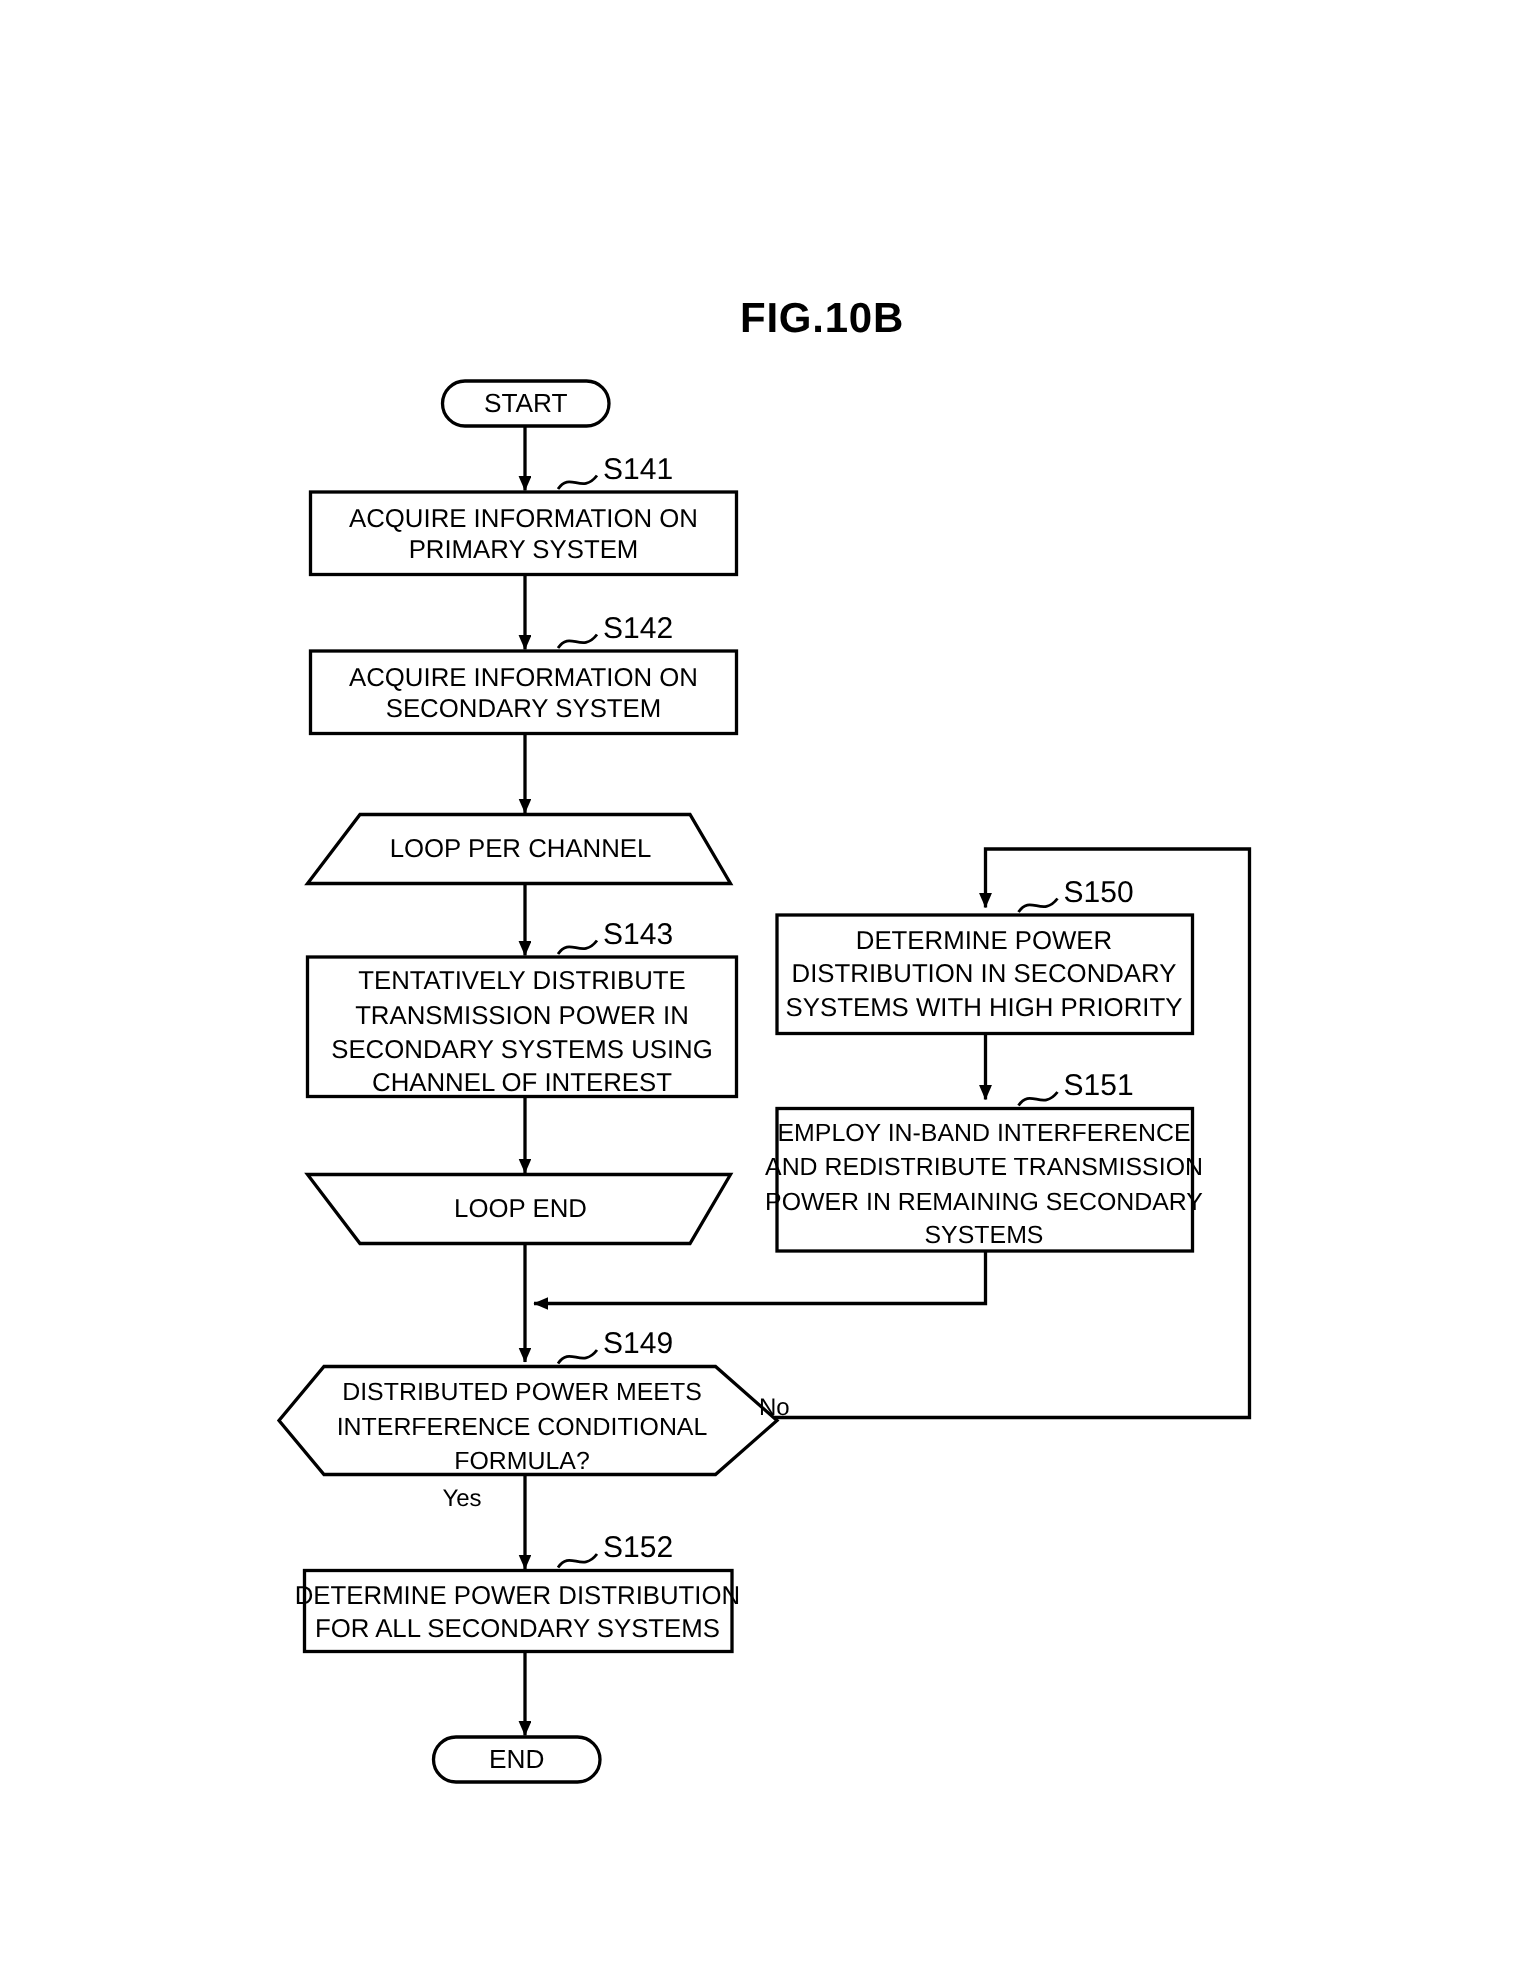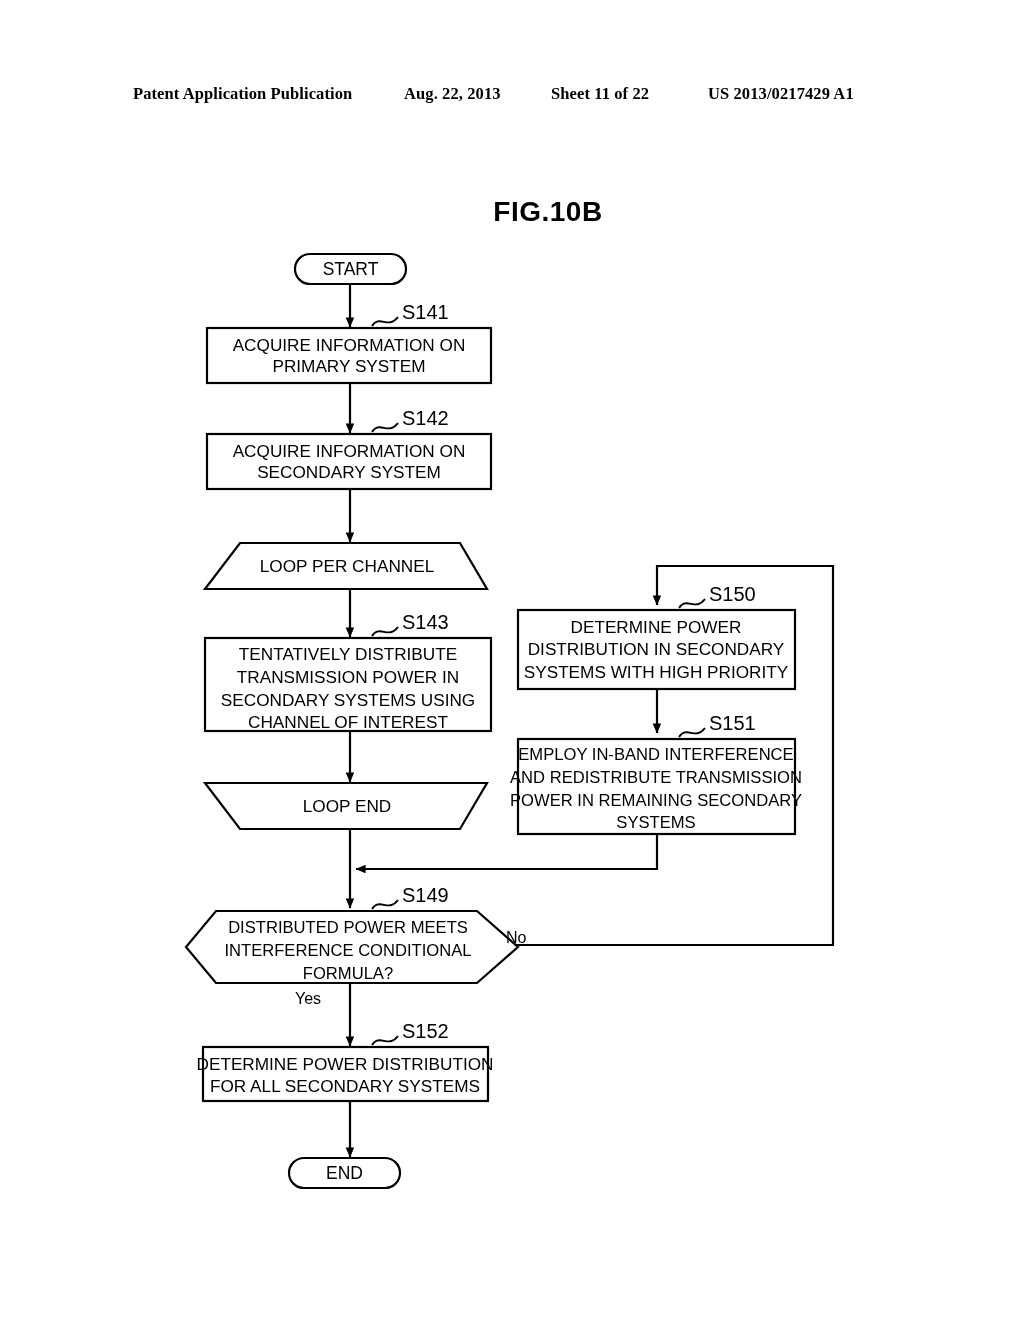--- a/index.html
+++ b/index.html
@@ -105,26 +105,20 @@
     stroke: #000000;
     stroke-width: 1.9;
     fill: none;
   }
 </style>
 </head>
 <body>
 
 <div id="page">
 
-  <div class="pub-header">
-    <span class="seg hdr-pub">Patent Application Publication</span>
-    <span class="seg hdr-date">Aug. 22, 2013</span>
-    <span class="seg hdr-sheet">Sheet 11 of 22</span>
-    <span class="seg hdr-num">US 2013/0217429 A1</span>
-  </div>
 
   <div class="fig-title">
     <span>FIG.10B</span>
   </div>
 
   <svg id="flow" width="1024" height="1320" viewBox="0 0 1024 1320">
 
     <defs>
       <marker id="ah" markerWidth="11" markerHeight="11" refX="9.6" refY="4.3" orient="auto" markerUnits="userSpaceOnUse">
         <path d="M0,0 L10,4.3 L0,8.6 z" fill="#000"></path>

